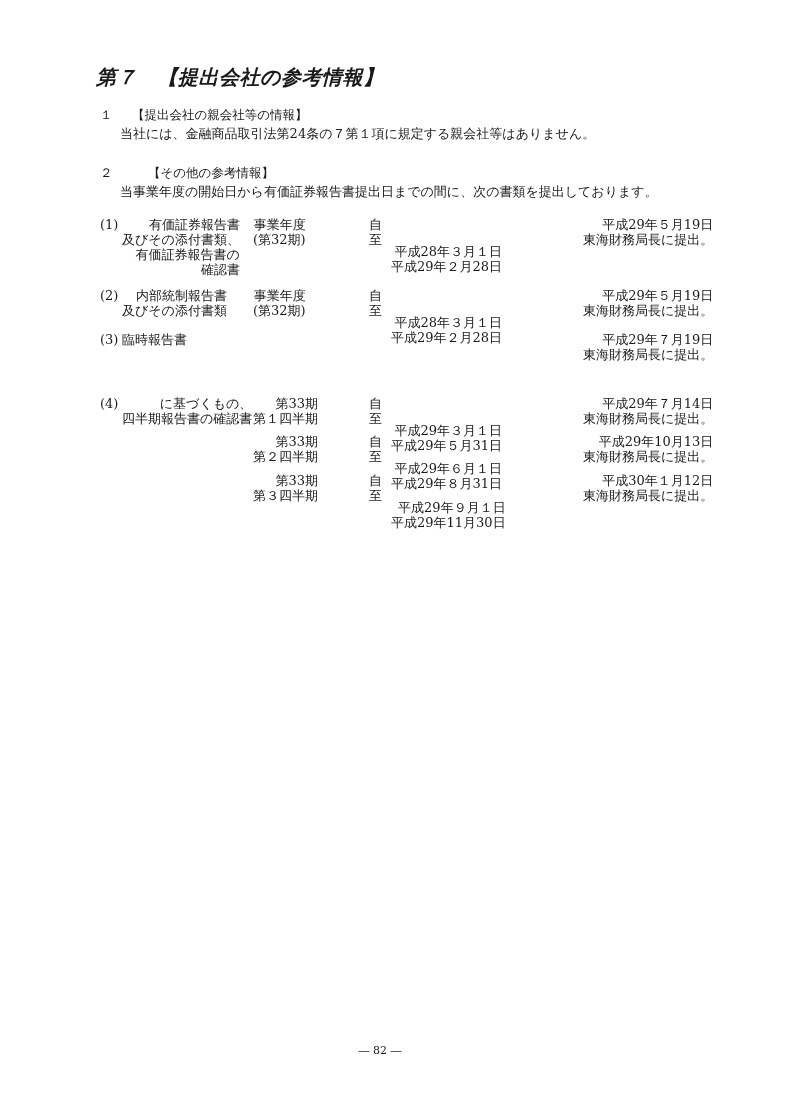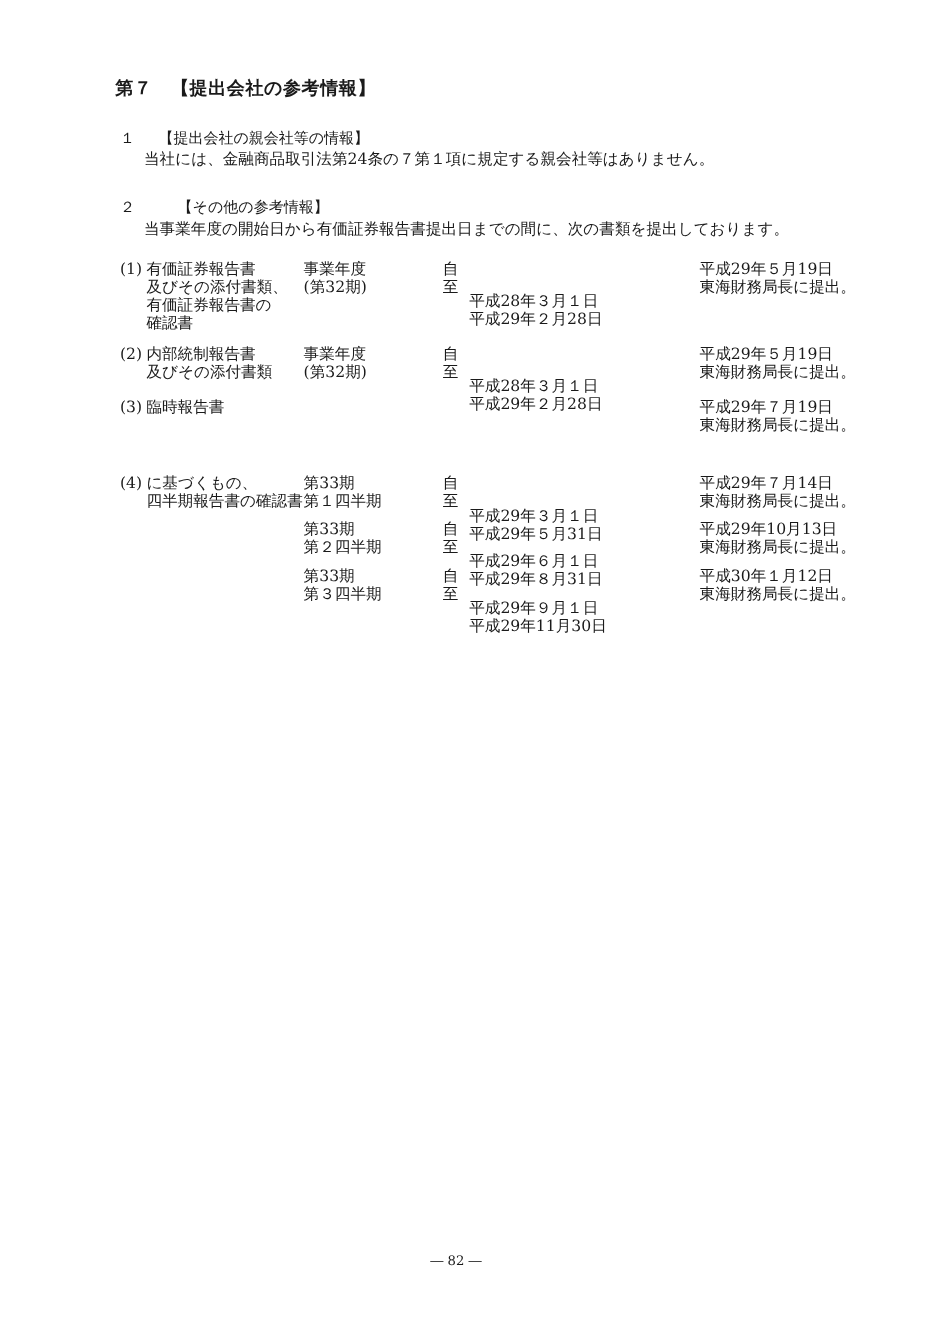--- a/index.html
+++ b/index.html
@@ -1,29 +1,29 @@
 <!DOCTYPE html>
 <html><head>
 <meta charset="utf-8">
 <style>
   html, body { margin:0; padding:0; background:#ffffff; }
   body { width:790px; height:1118px; position:relative; overflow:hidden;
          font-family:"DejaVu Serif","Liberation Serif",serif; color:#1a1a1a; }
   .abs { position:absolute; white-space:nowrap; }
-  .title { left:96px; top:64px; font-family:"DejaVu Sans","Liberation Sans",sans-serif; font-weight:bold; font-size:15px; letter-spacing:0.5px; }
+  .title { left:96px; top:64px; font-family:"DejaVu Sans","Liberation Sans",sans-serif; font-weight:bold; font-size:20px; letter-spacing:0.5px;font-style:italic; }
   .h { font-size:12.5px; }
   .t { font-size:13px; line-height:15px; }
   .row { position:absolute; left:0; width:790px; }
   .c-num { position:absolute; left:100px; }
   .c-name { position:absolute; left:122px; }
   .c-per { position:absolute; left:253px; }
   .c-fromto { position:absolute; left:369px; }
   .c-date { position:absolute; left:391px;margin-top:27px; }
   .c-sub { position:absolute; left:583px; }
-  .line { display:block; white-space:nowrap; }
+  .line { display:block; white-space:nowrap;text-align:right; }
   .footer { left:0; width:760px; top:1044px; text-align:center; font-size:11px; }
 </style>
 </head>
 <body>
 
 <div class="abs title">第７　【提出会社の参考情報】</div>
 
 <div class="abs h" style="left:100px; top:107px;">１</div>
 <div class="abs h" style="left:132px; top:107px;font-family:Liberation Mono, monospace;">【提出会社の親会社等の情報】</div>
 <div class="abs t" style="left:120px; top:126px;">当社には、金融商品取引法第24条の７第１項に規定する親会社等はありません。</div>

